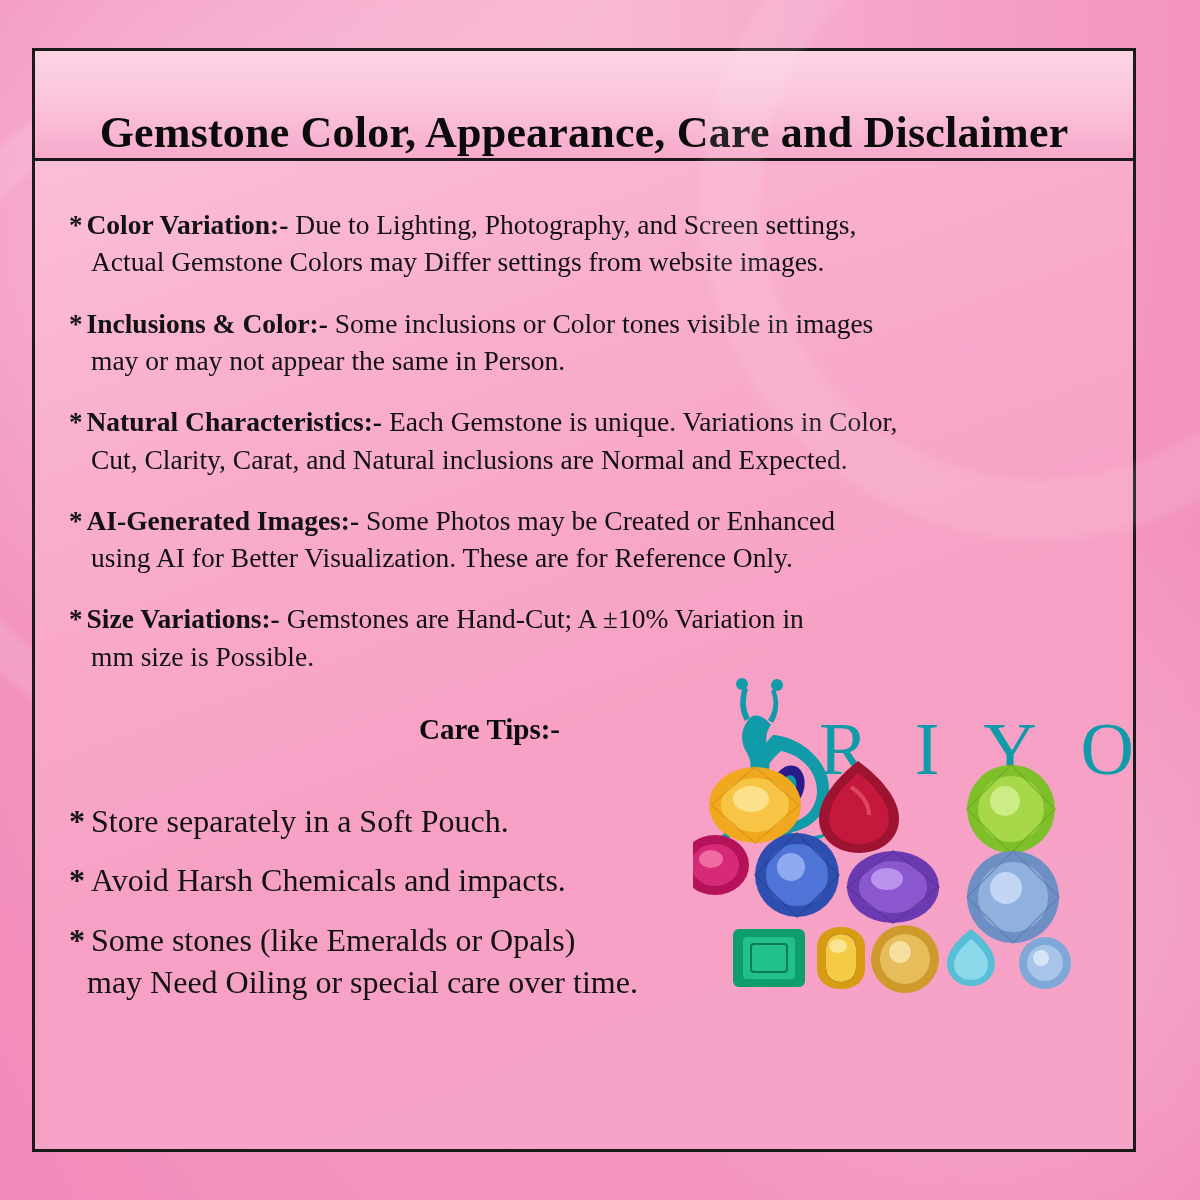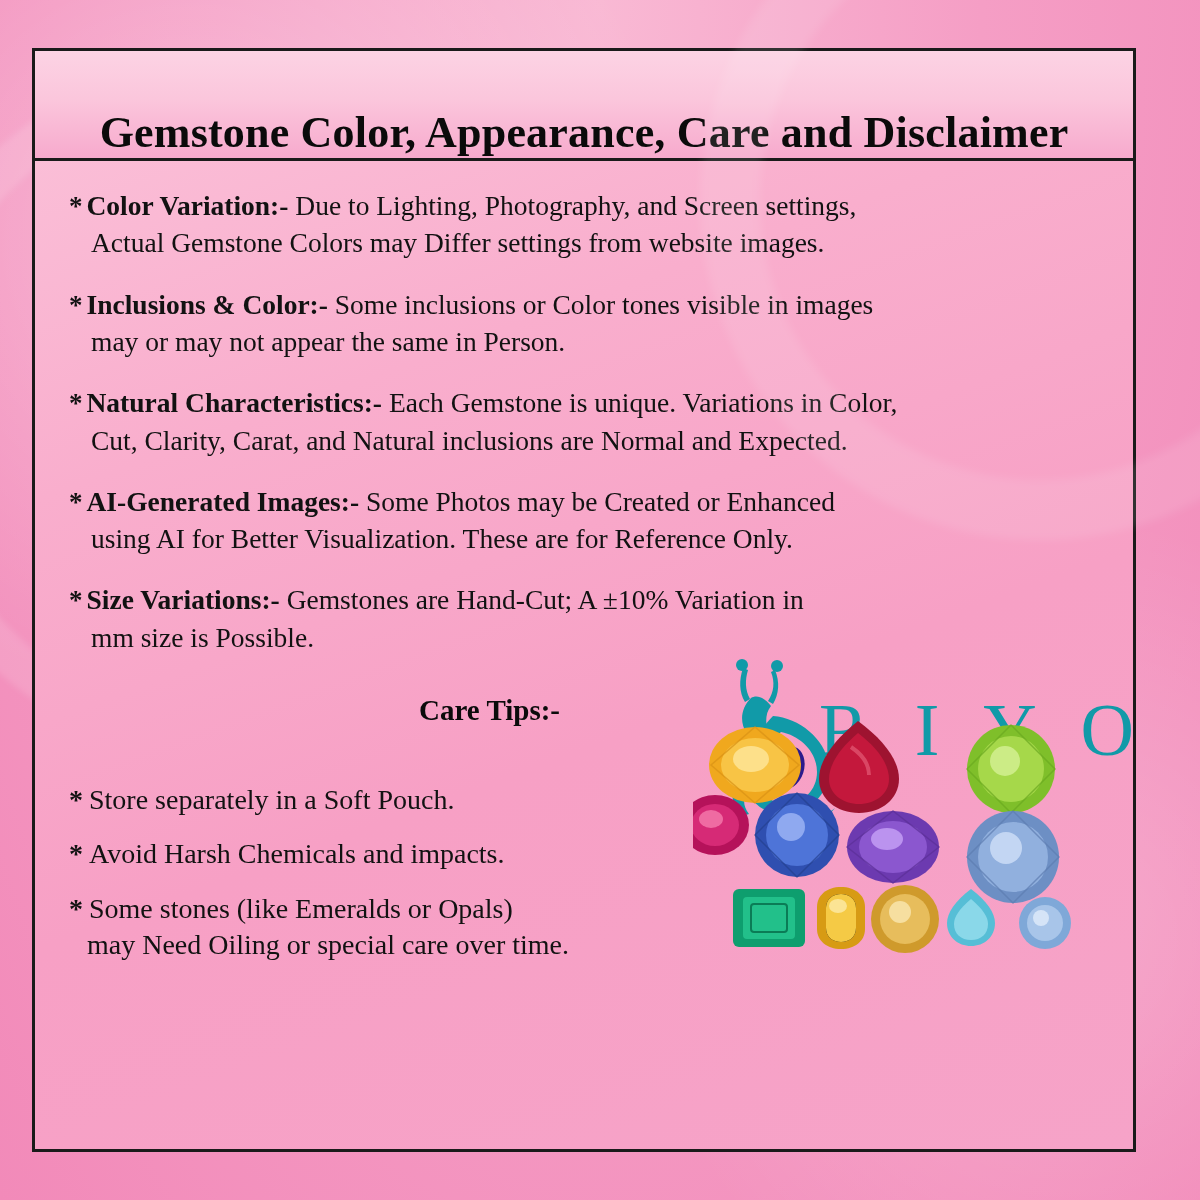--- a/index.html
+++ b/index.html
@@ -75,21 +75,21 @@
     font-family: "Liberation Serif", serif;
     font-weight: bold;
     font-size: 44px;
     color: #0b0b0b;
     letter-spacing: 0.2px;
     white-space: nowrap;
   }
 
   .body {
     position: relative;
-    padding: 26px 34px 0 34px;
+    padding: 45px 34px 0 34px;
   }
 
   .bullet {
     position: relative;
     margin-bottom: 24px;
     font-size: 27.5px;
     line-height: 1.35;
     color: #121212;
     text-align: left;
   }
@@ -146,21 +146,21 @@
     left: 10px;
     top: 0;
   }
 
   .care-list {
     position: relative;
     margin-top: 6px;
     width: 660px;
   }
   .care-item {
-    font-size: 28px;
+    font-size: 32px;
     line-height: 1.3;
     color: #121212;
     margin-bottom: 18px;
   }
   .care-item .star {
     font-weight: bold;
     margin-right: 6px;
   }
   .care-item .line2 {
     display: block;

